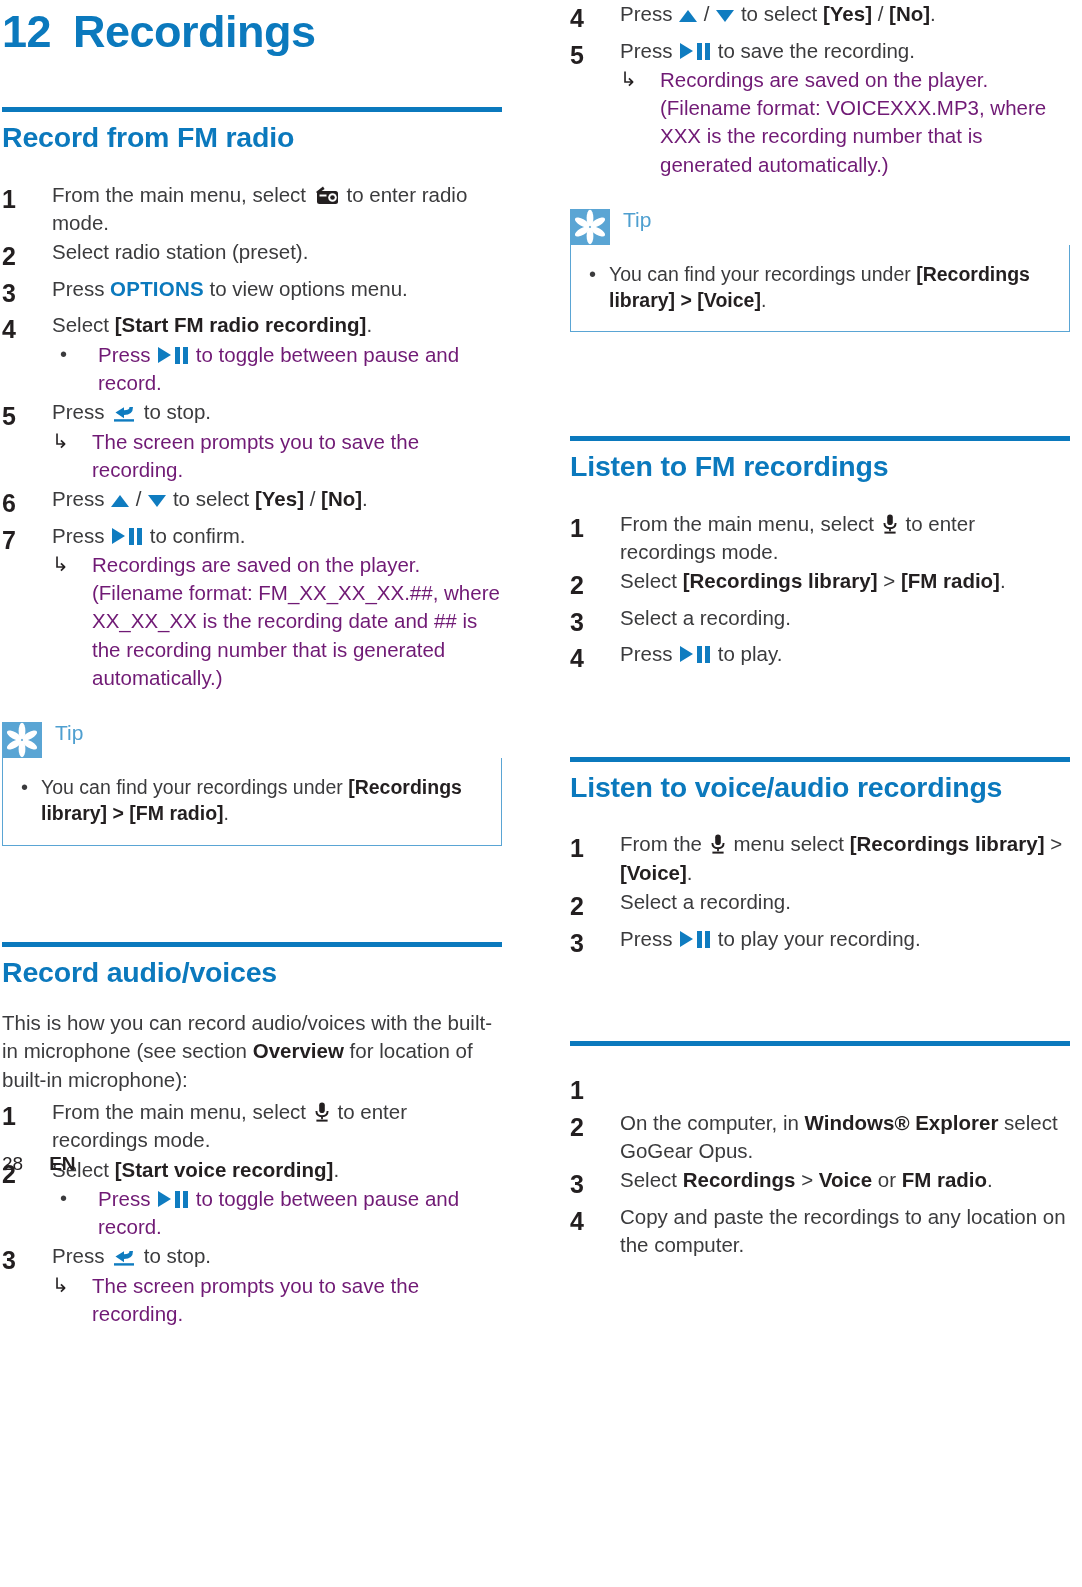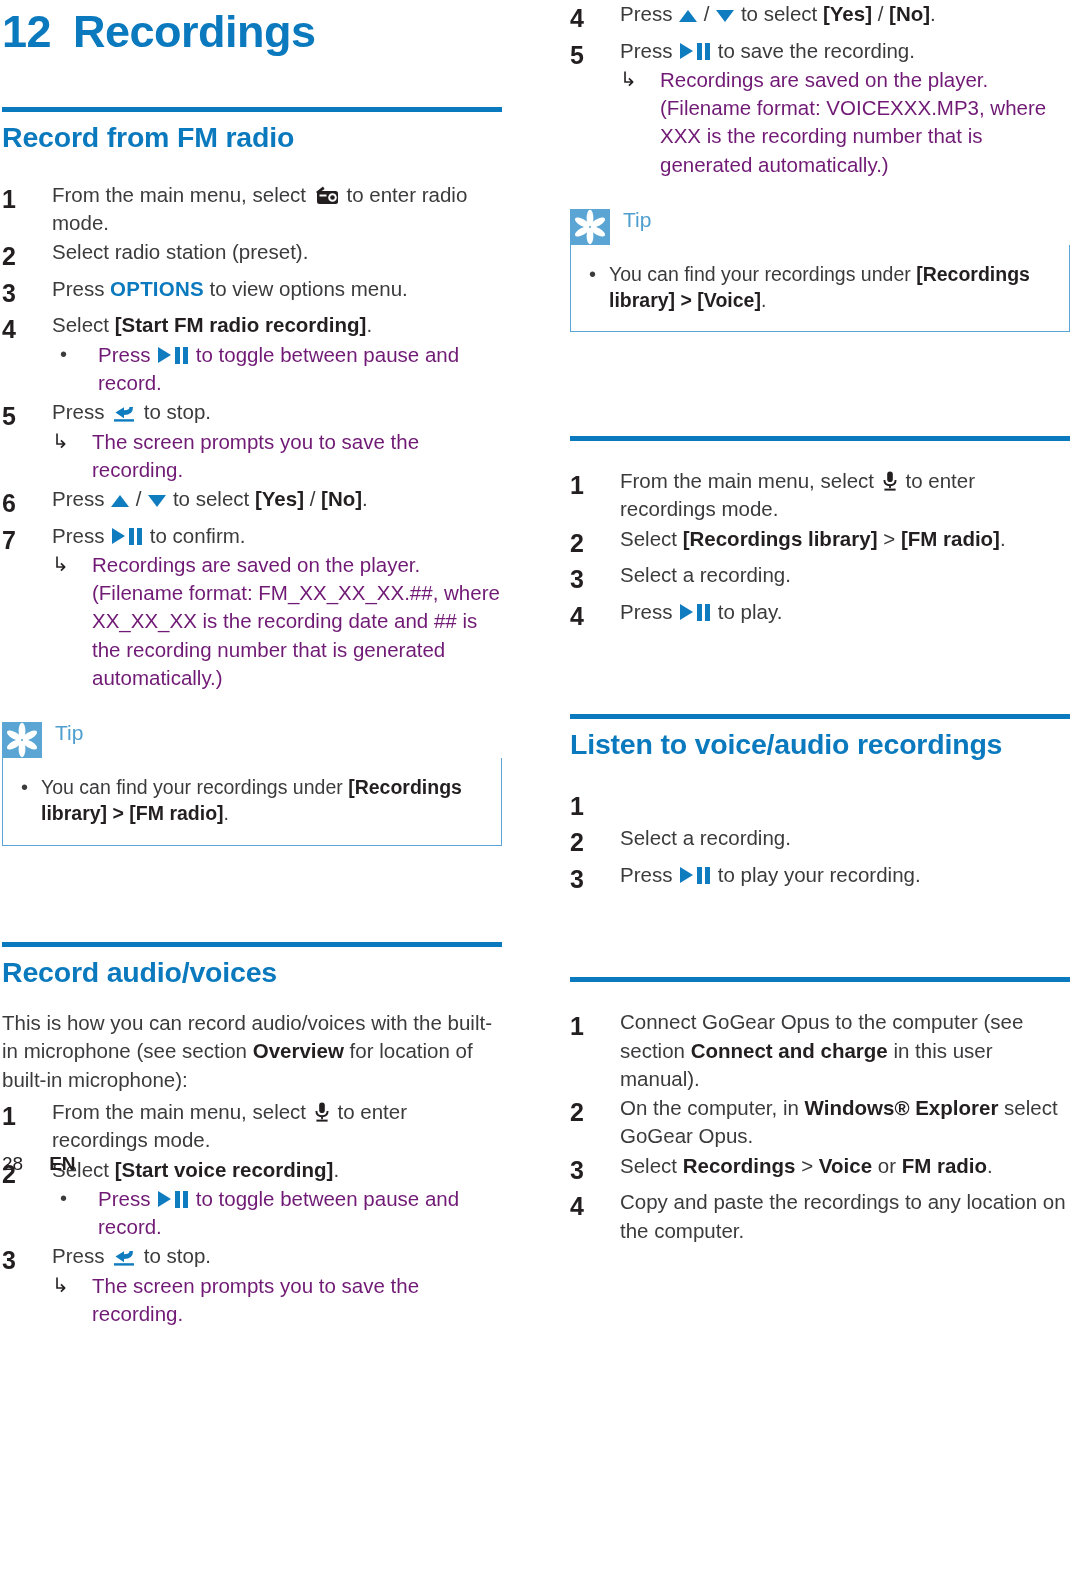--- a/index.html
+++ b/index.html
@@ -513,20 +513,21 @@
               <b>[Voice]</b><span>.</span>
             </div>
           </div>
         </div>
       </div>
 
       <div class="sp-60"></div>
       <div class="sp-44"></div>
 
       <div class="rule rule-right"></div>
+      <div class="section-h">Listen to FM recordings</div>
       <div class="sp-26"></div>
 
       <ol class="steps">
         <li class="step">
           <div class="step-num">1</div>
           <div class="step-body">
             <span>From the main menu, select</span>
             <span class="icon-inline ic-mic">
               <svg width="16" height="20" viewBox="0 0 16 20">
                   <rect x="5.2" y="0.5" width="5.6" height="10.5" rx="2.8" fill="#231f20"></rect>
@@ -564,20 +565,35 @@
       <div class="sp-60"></div>
       <div class="sp-20"></div>
 
       <div class="rule rule-right"></div>
       <div class="section-h">Listen to voice/audio recordings</div>
       <div class="sp-26"></div>
 
       <ol class="steps">
         <li class="step">
           <div class="step-num">1</div>
+          <div class="step-body">
+            <span>From the</span>
+            <span class="icon-inline ic-mic">
+              <svg width="16" height="20" viewBox="0 0 16 20">
+                  <rect x="5.2" y="0.5" width="5.6" height="10.5" rx="2.8" fill="#231f20"></rect>
+                  <path d="M2.4 9 Q2.4 14.2 8 14.2 Q13.6 14.2 13.6 9" stroke="#231f20" stroke-width="1.9" fill="none"></path>
+                  <rect x="7.1" y="13.8" width="1.8" height="3.5" fill="#231f20"></rect>
+                  <rect x="2.4" y="17.6" width="11.2" height="2" fill="#231f20"></rect>
+                </svg>
+            </span>
+            <span>menu select</span>
+            <b>[Recordings library]</b>
+            <span>&gt;</span>
+            <b>[Voice]</b><span>.</span>
+          </div>
         </li>
         <li class="step">
           <div class="step-num">2</div>
           <div class="step-body">Select a recording.</div>
         </li>
         <li class="step">
           <div class="step-num">3</div>
           <div class="step-body">
             <span>Press</span>
             <span class="icon-inline ic-playpause"><span class="tri"></span><span class="b1"></span><span class="b2"></span></span>
@@ -588,25 +604,20 @@
 
       <div class="sp-60"></div>
       <div class="sp-20"></div>
 
       <div class="rule rule-right"></div>
       <div class="sp-26"></div>
 
       <ol class="steps">
         <li class="step">
           <div class="step-num">1</div>
-          <div class="step-body">
-            <span>Connect GoGear Opus to the computer (see section</span>
-            <b>Connect and charge</b>
-            <span>in this user manual).</span>
-          </div>
         </li>
         <li class="step">
           <div class="step-num">2</div>
           <div class="step-body">
             <span>On the computer, in</span>
             <b>Windows® Explorer</b>
             <span>select GoGear Opus.</span>
           </div>
         </li>
         <li class="step">

